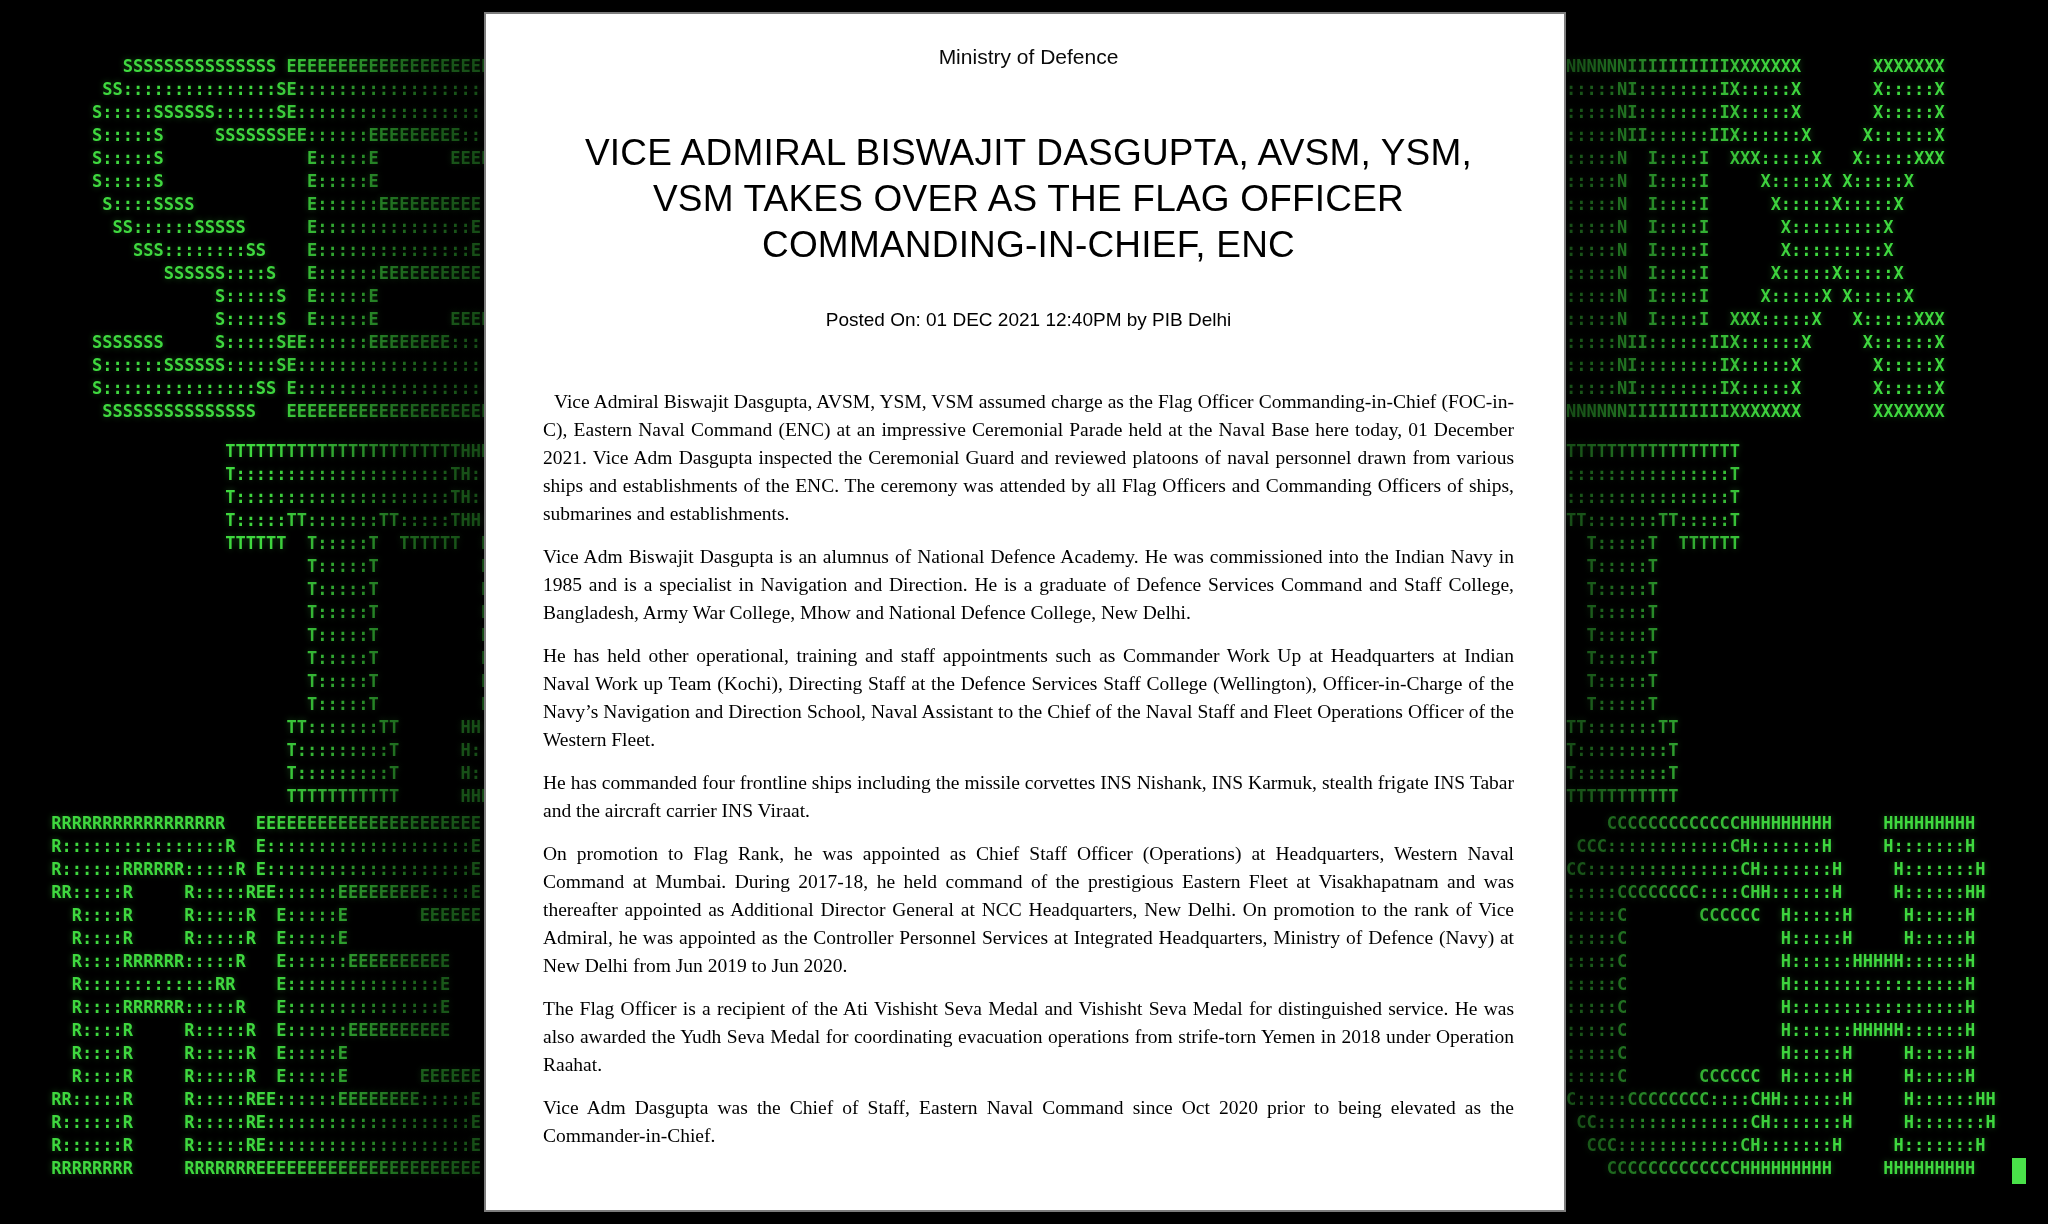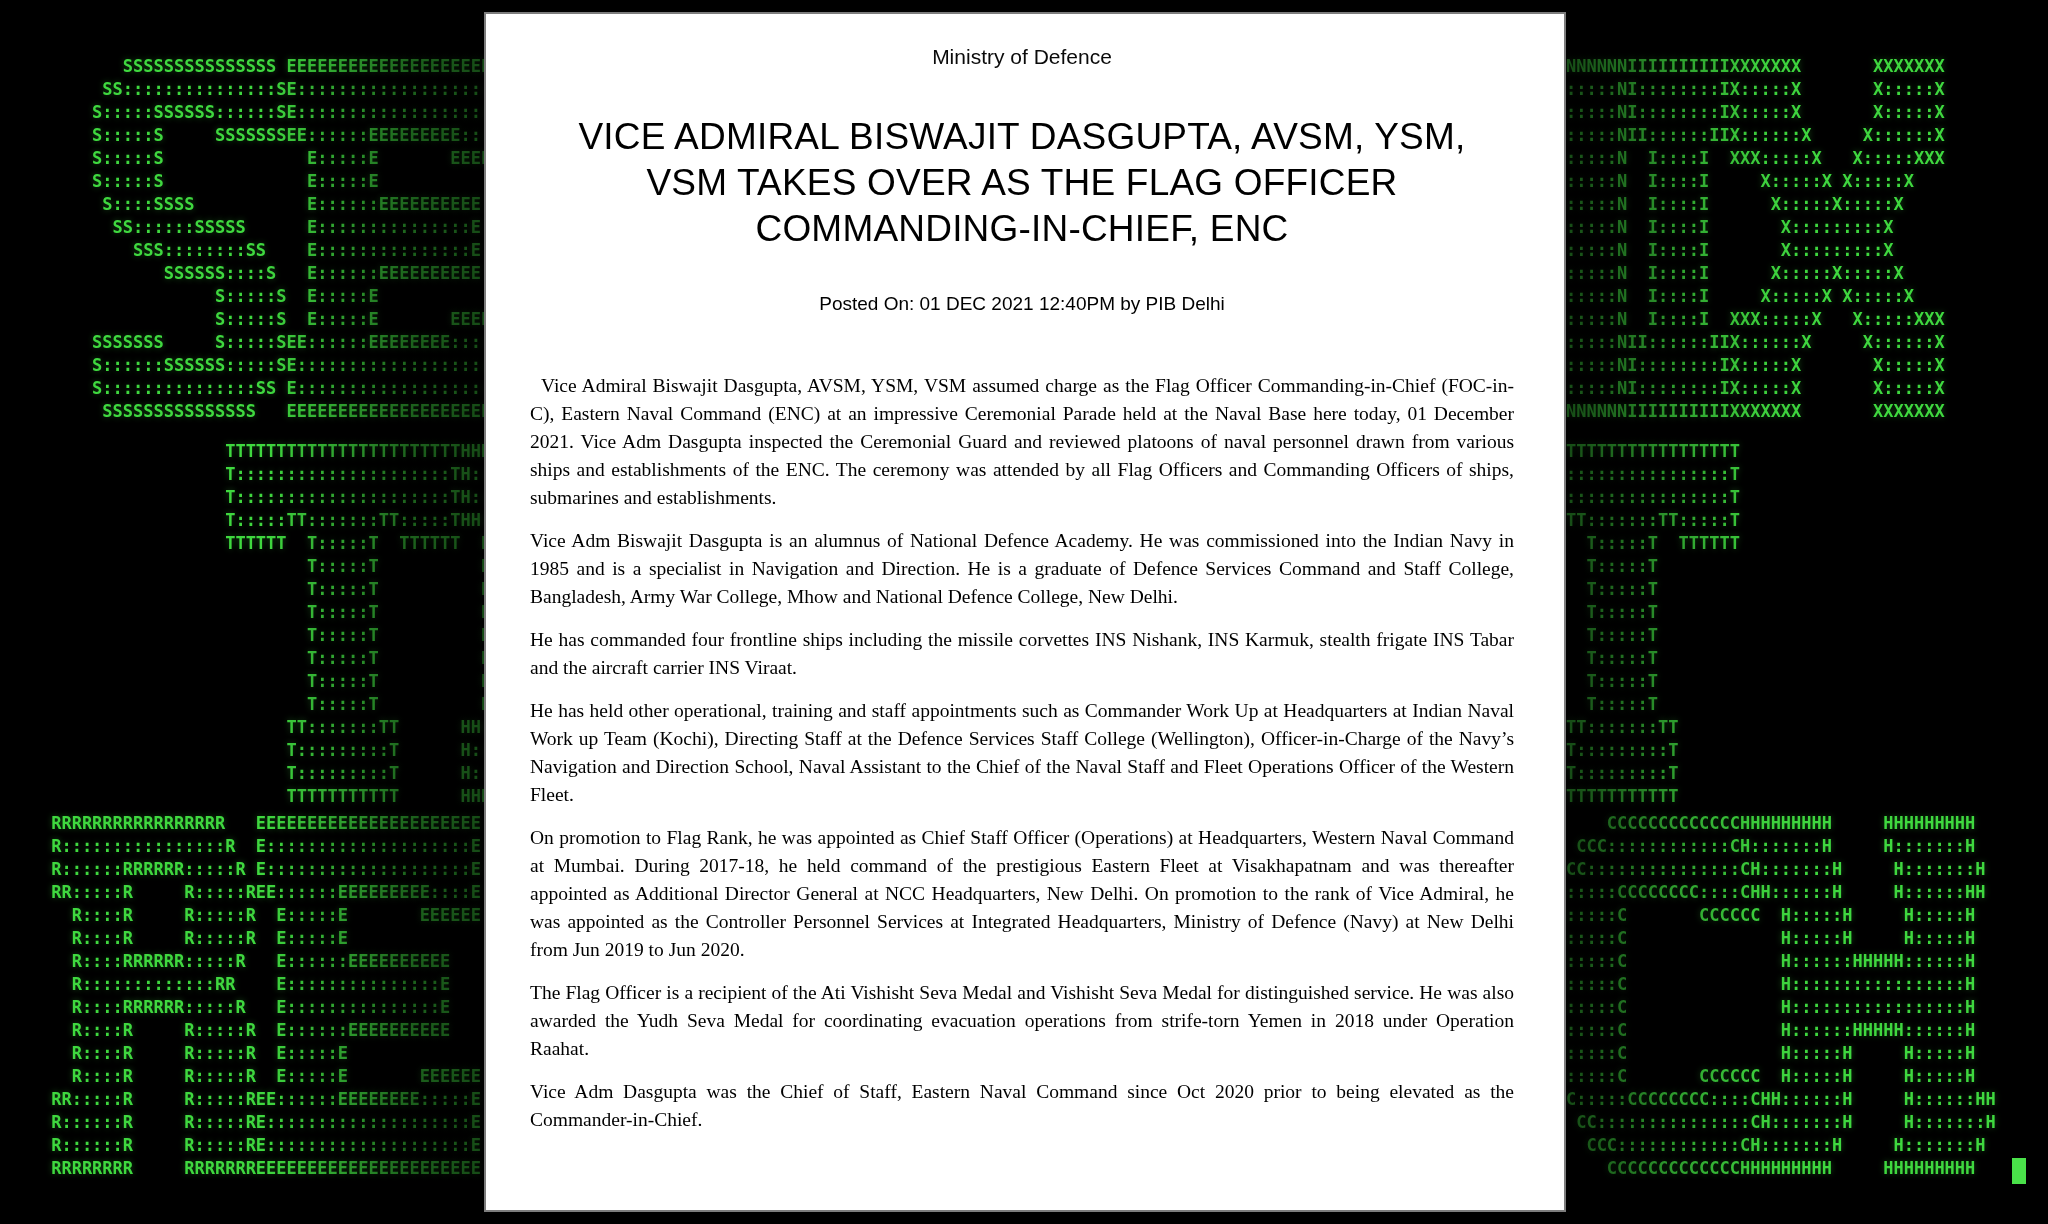--- a/index.html
+++ b/index.html
@@ -14,24 +14,24 @@
       background:linear-gradient(90deg,
         rgba(0,0,0,0) 0%, rgba(0,0,0,0) 13%,
         rgba(0,0,0,.25) 16.5%, rgba(0,0,0,.55) 20%,
         rgba(0,0,0,.65) 23.5%, rgba(0,0,0,.65) 76.5%,
         rgba(0,0,0,.50) 79%, rgba(0,0,0,.25) 82%,
         rgba(0,0,0,.04) 86%, rgba(0,0,0,0) 89%);}
   #cursor{position:absolute;left:2012px;top:1158px;width:14px;height:26px;}
   
   #panel{position:absolute;left:484px;top:12px;width:1082px;height:1200px;
       background:#ffffff;border:2px solid #7d7d7d;box-sizing:border-box;
-      padding:22px 50px 0 44px;overflow:hidden;}
+      padding:22px 50px 0 57px;overflow:hidden;}
   .ministry{margin-top:8px;text-align:center;
       font:400 21px/26px "Liberation Sans",sans-serif;color:#0a0a0a;}
-  .title{margin:44px auto 0 auto;max-width:950px;text-align:center;
+  .title{margin:60px auto 0 auto;max-width:950px;text-align:center;
       font:400 37px/46px "Liberation Sans",sans-serif;color:#000;letter-spacing:.2px;}
   .posted{margin-top:40px;text-align:center;
       font:400 19px/24px "Liberation Sans",sans-serif;color:#000;}
   .doc-body{margin-top:56px;color:#000;
       font:400 19.5px/28px "Liberation Serif",serif;text-align:justify;}
   .doc-body p{margin:0 0 15px 0;}
   .doc-body p:first-child{text-indent:11px;font-family:Liberation Serif, serif;}
 </style>
 </head>
 <body>
@@ -90,20 +90,20 @@
   <div id="shade"></div>
   <div id="cursor" style="background: rgb(74, 225, 74);"></div>
 
   <div id="panel">
     <div class="ministry">Ministry of Defence</div>
     <h1 class="title">VICE ADMIRAL BISWAJIT DASGUPTA, AVSM, YSM, VSM TAKES OVER AS THE FLAG OFFICER COMMANDING-IN-CHIEF, ENC</h1>
     <div class="posted">Posted On: 01 DEC 2021 12:40PM by PIB Delhi</div>
     <div class="doc-body">
         <p>Vice Admiral Biswajit Dasgupta, AVSM, YSM, VSM assumed charge as the Flag Officer Commanding-in-Chief (FOC-in-C), Eastern Naval Command (ENC) at an impressive Ceremonial Parade held at the Naval Base here today, 01 December 2021. Vice Adm Dasgupta inspected the Ceremonial Guard and reviewed platoons of naval personnel drawn from various ships and establishments of the ENC.  The ceremony was attended by all Flag Officers and Commanding Officers of ships, submarines and establishments.</p>
         <p>Vice Adm Biswajit Dasgupta is an alumnus of National Defence Academy. He was commissioned into the Indian Navy in 1985 and is a specialist in Navigation and Direction. He is a graduate of Defence Services Command and Staff College, Bangladesh, Army War College, Mhow and National Defence College, New Delhi.</p>
+        <p>He has held other operational, training and staff appointments such as Commander Work Up at Headquarters at Indian Naval Work up Team (Kochi), Directing Staff at the Defence Services Staff College (Wellington), Officer-in-Charge of the Navy’s Navigation and Direction School, Naval Assistant to the Chief of the Naval Staff and Fleet Operations Officer of the Western Fleet.</p>
         <p>He has commanded four frontline ships including the missile corvettes INS Nishank, INS Karmuk, stealth frigate INS Tabar and the aircraft carrier INS Viraat.</p>
-        <p>He has held other operational, training and staff appointments such as Commander Work Up at Headquarters at Indian Naval Work up Team (Kochi), Directing Staff at the Defence Services Staff College (Wellington), Officer-in-Charge of the Navy’s Navigation and Direction School, Naval Assistant to the Chief of the Naval Staff and Fleet Operations Officer of the Western Fleet.</p>
         <p>On promotion to Flag Rank, he was appointed as Chief Staff Officer (Operations) at Headquarters, Western Naval Command at Mumbai. During 2017-18, he held command of the prestigious Eastern Fleet at Visakhapatnam and was thereafter appointed as Additional Director General at NCC Headquarters, New Delhi. On promotion to the rank of Vice Admiral, he was appointed as the Controller Personnel Services at Integrated Headquarters, Ministry of Defence (Navy) at New Delhi from Jun 2019 to Jun 2020.</p>
         <p>The Flag Officer is a recipient of the Ati Vishisht Seva Medal and Vishisht Seva Medal for distinguished service. He was also awarded the Yudh Seva Medal for coordinating evacuation operations from strife-torn Yemen in 2018 under Operation Raahat.</p>
         <p>Vice Adm Dasgupta was the Chief of Staff, Eastern Naval Command since Oct 2020 prior to being elevated as the Commander-in-Chief.</p>
       </div>
   </div>
 </div>
 
 </body></html>

